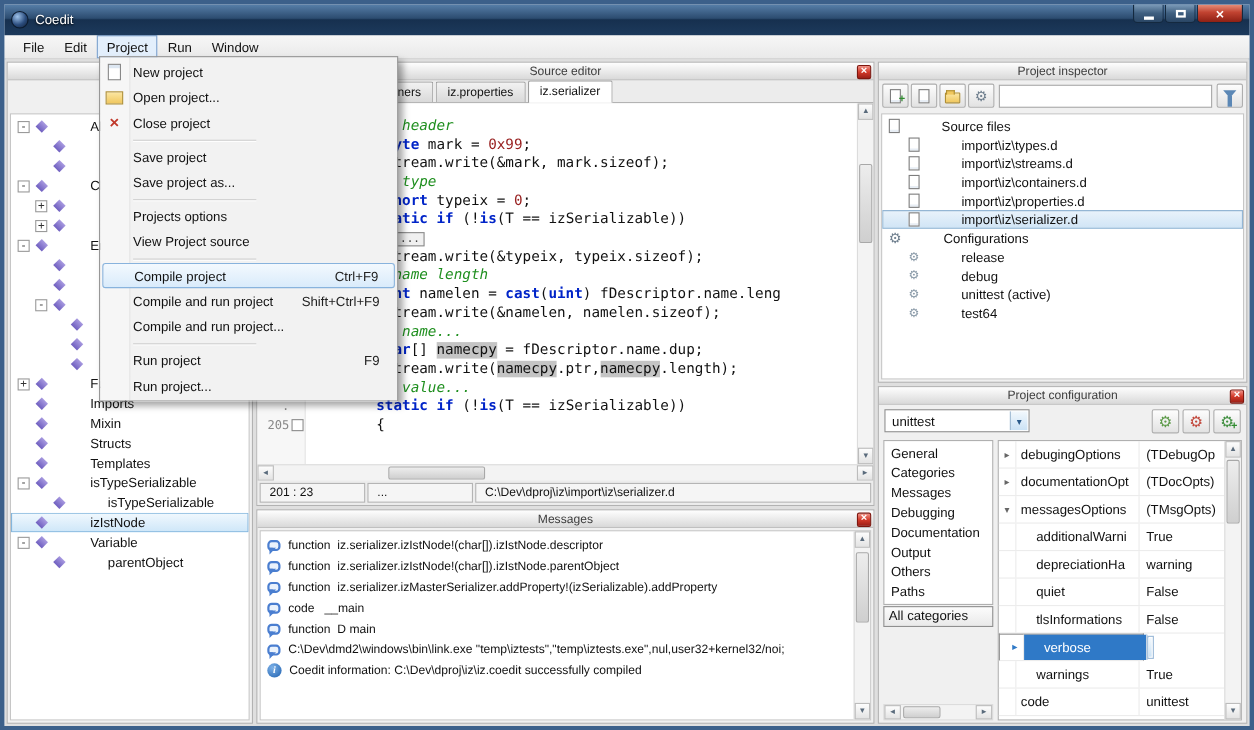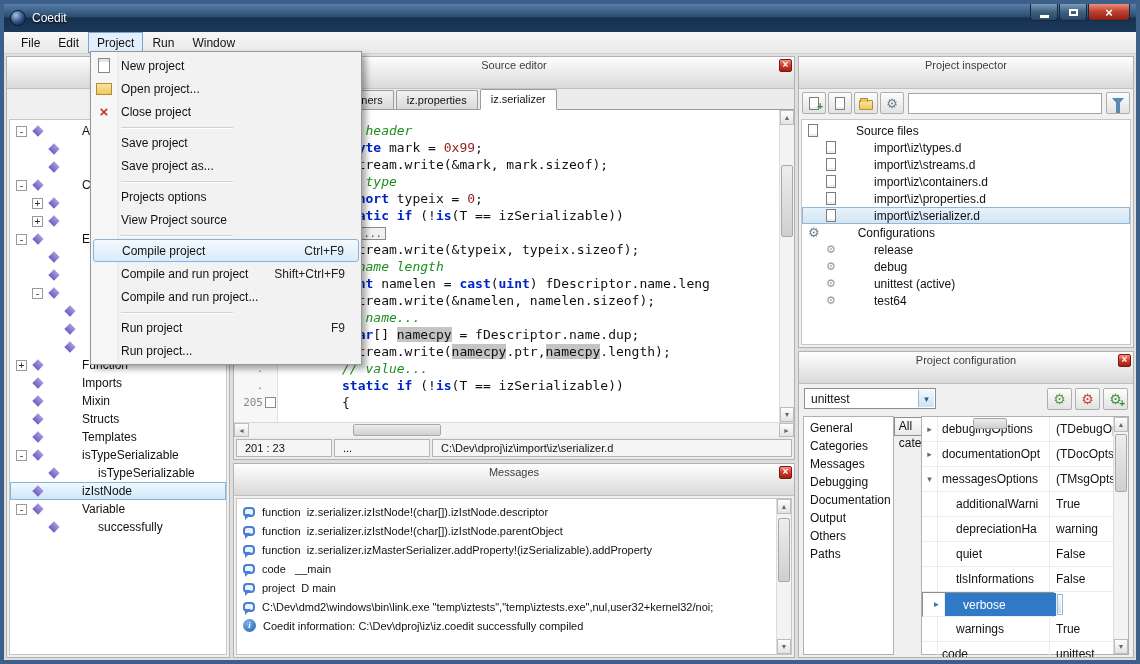--- a/index.html
+++ b/index.html
@@ -26,21 +26,21 @@
   .menubar { height:22px; flex:none; background:linear-gradient(#f7f7f7,#e9e9e9); border-bottom:1px solid #d2d2d2;
     display:flex; padding-left:8px; align-items:stretch; }
   .mb-item { padding:4px 9px 0 9px; font-size:12px; }
   .mb-item.open { background:#e3effc; border:1px solid #7da2ce; padding:3px 8px 0 8px; }
   
   .main { flex:1; display:flex; gap:3px; padding:2px; background:#dfdfdf; min-height:0; }
   .col-left { width:224px; flex:none; }
   .col-center { flex:1; display:flex; flex-direction:column; gap:3px; min-width:0; }
   .col-right { width:336px; flex:none; display:flex; flex-direction:column; gap:3px; }
   .panel { background:#f0f0f0; border:1px solid #b2b2b2; display:flex; flex-direction:column; overflow:hidden; }
-  .panel-header { height:32px; flex:none; background:linear-gradient(#fefefe,#d9d9d9); border-bottom:1px solid #c0c0c0;
+  .panel-header { height:16px; flex:none; background:linear-gradient(#fefefe,#d9d9d9); border-bottom:1px solid #c0c0c0;
     text-align:center; font-size:11px; color:#3d3d3d; line-height:16px; position:relative; }
   .panel-close { position:absolute; right:2px; top:2px; width:13px; height:13px; cursor:default;
     background:linear-gradient(#ef9287,#d33a2a 50%,#a3锡1f16); background:linear-gradient(#ef9287,#d33a2a 50%,#9c1f16);
     border:1px solid #7e170f; border-radius:2px; color:#fff; font-size:10px; line-height:10px; text-align:center; font-weight:bold; }
   
   .tree { flex:1; background:#fff; border:1px solid #c6c6c6; margin:2px; overflow:hidden; padding-top:2px; }
   .tree-row { height:18px; display:flex; align-items:center; white-space:nowrap; padding-left:6px; }
   .tree-row.ind1 { padding-left:22px; }
   .tree-row.ind2 { padding-left:38px; }
   .tree-row.selected { background:linear-gradient(#f2f9fe,#cde6f8); box-shadow:inset 0 0 0 1px #84b6dd; }
@@ -132,21 +132,21 @@
     background:linear-gradient(#f2f8fd,#cbe2f5); border-left:1px solid #9db8d2;
     font-size:9px; color:#2a5a8a; display:flex; align-items:center; justify-content:center; }
   .tb-spacer { flex:1; }
   .gear-btn { width:25px; height:22px; flex:none; border:1px solid #aeaeae; border-radius:2px;
     background:linear-gradient(#fdfdfd,#e2e2e2); display:flex; align-items:center; justify-content:center; position:relative; }
   .gicon.gear-green::before { content:"\2699"; color:#5d9b4a; font-size:14px; }
   .gicon.gear-red::before { content:"\2699"; color:#c2473b; font-size:14px; }
   .gicon.gear-add::before { content:"\2699"; color:#3f8f3f; font-size:14px; }
   .gicon.gear-add::after { content:"+"; position:absolute; right:2px; bottom:0; color:#2e8b2e; font-size:10px; font-weight:bold; }
   .config-body { flex:1; display:flex; gap:4px; padding:3px 4px 2px 4px; min-height:0; }
-  .cat-col { width:114px; flex:none; display:flex; flex-direction:row; }
+  .cat-col { width:100px; flex:none; display:flex; flex-direction:column; }
   .cat-list { background:#fff; border:1px solid #b0b0b0; padding:2px; }
   .cat-item { height:18px; line-height:18px; padding-left:4px; font-size:12px; white-space:nowrap; }
   .all-cats { height:19px; line-height:17px; border:1px solid #8f8f8f; background:linear-gradient(#fcfcfc,#e9e9e9);
     padding-left:4px; font-size:12px; margin-top:1px; }
   .cat-spacer { flex:1; }
   .cat-col .hsb { border:1px solid #dcdcdc; }
   .prop-grid { flex:1; display:flex; background:#fff; border:1px solid #b0b0b0; min-width:0; }
   .grid-rows { flex:1; min-width:0; }
   .grid-row { height:25px; display:flex; border-bottom:1px solid #ececec; align-items:stretch; font-size:12px; }
   .grid-marker { width:16px; flex:none; border-right:1px solid #ececec; display:flex; align-items:center; justify-content:center; }
@@ -346,21 +346,21 @@
         <div class="tree-row ind0">
           <span class="expander">-</span>
           <span class="sym-icon"></span>
           <span class="row-label">Variable</span>
         </div>
 
 
         <div class="tree-row ind1">
           <span class="expander"></span>
           <span class="sym-icon"></span>
-          <span class="row-label">successfully</span>
+          <span class="row-label">parentObject</span>
         </div>
       </div>
   </div>
 
   <div class="col-center">
 
     <div class="panel editor-panel">
       <div class="panel-header">
         <span>Source editor</span>
         <div class="panel-close">×</div>
@@ -477,21 +477,21 @@
               <span class="msg-text">function  iz.serializer.izMasterSerializer.addProperty!(izSerializable).addProperty</span>
             </div>
 
             <div class="msg-row">
               <span class="msg-icon bubble"></span>
               <span class="msg-text">code   __main</span>
             </div>
 
             <div class="msg-row">
               <span class="msg-icon bubble"></span>
-              <span class="msg-text">project  D main</span>
+              <span class="msg-text">function  D main</span>
             </div>
 
             <div class="msg-row">
               <span class="msg-icon bubble"></span>
               <span class="msg-text">C:\Dev\dmd2\windows\bin\link.exe "temp\iztests","temp\iztests.exe",nul,user32+kernel32/noi;</span>
             </div>
 
             <div class="msg-row">
               <span class="msg-icon info"></span>
               <span class="msg-text">Coedit information: C:\Dev\dproj\iz\iz.coedit successfully compiled</span>

